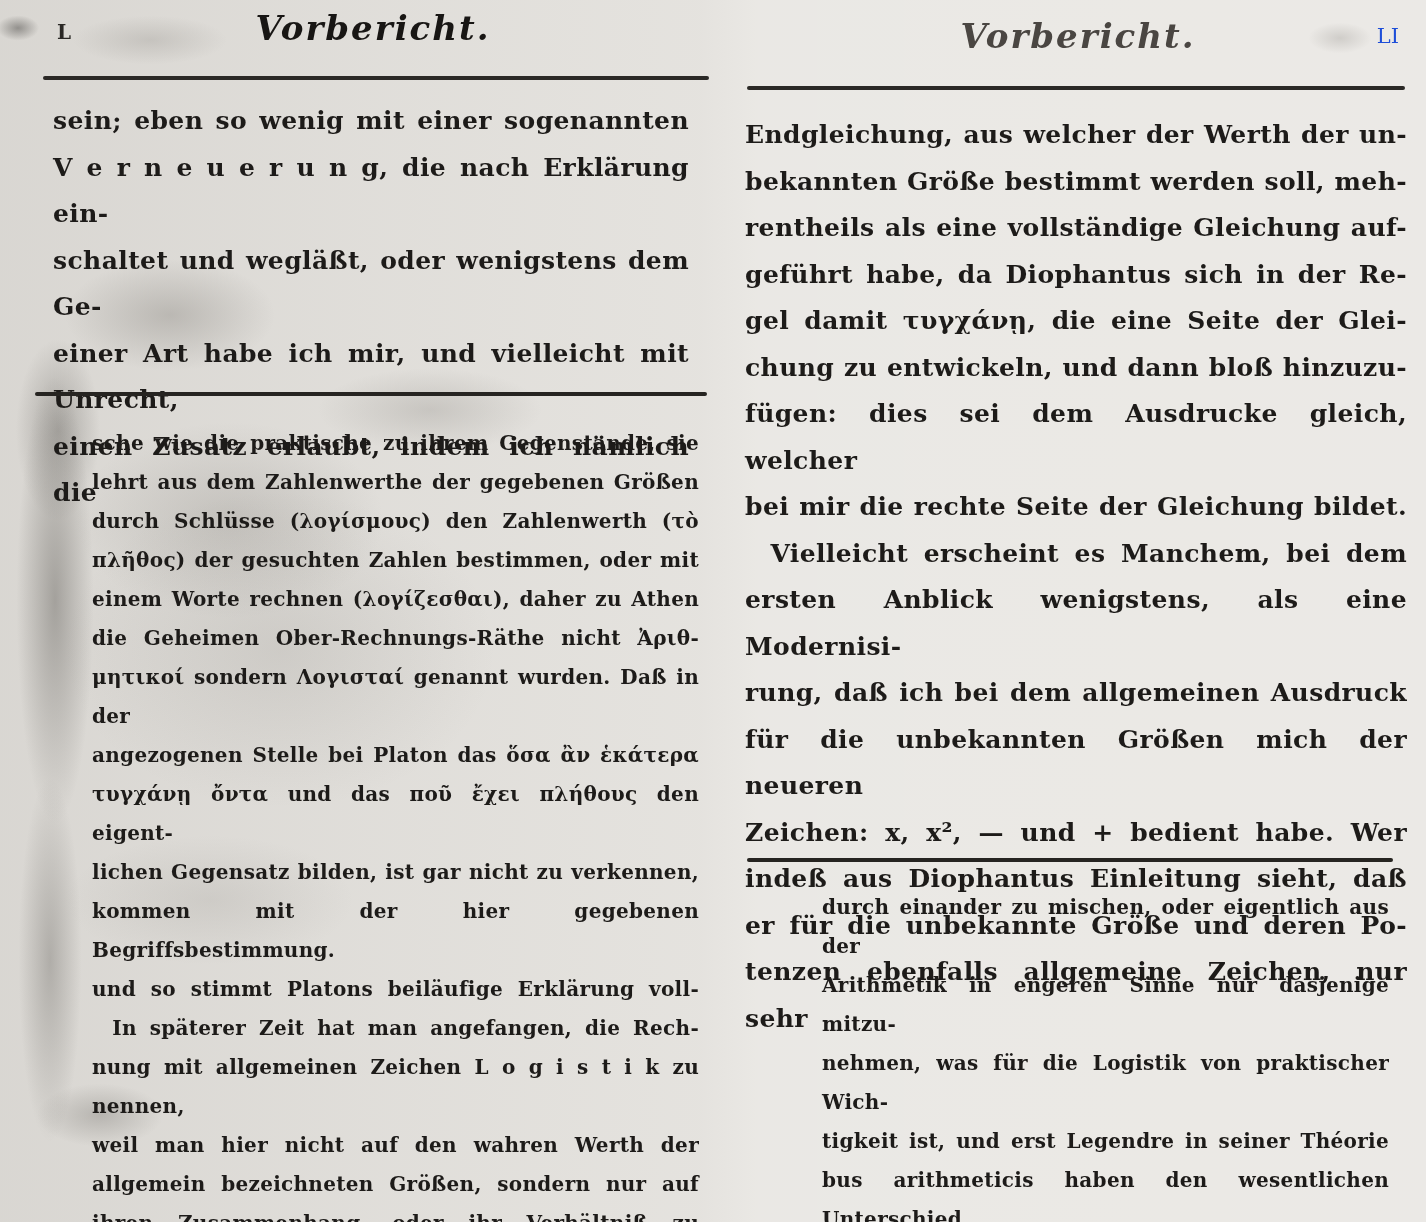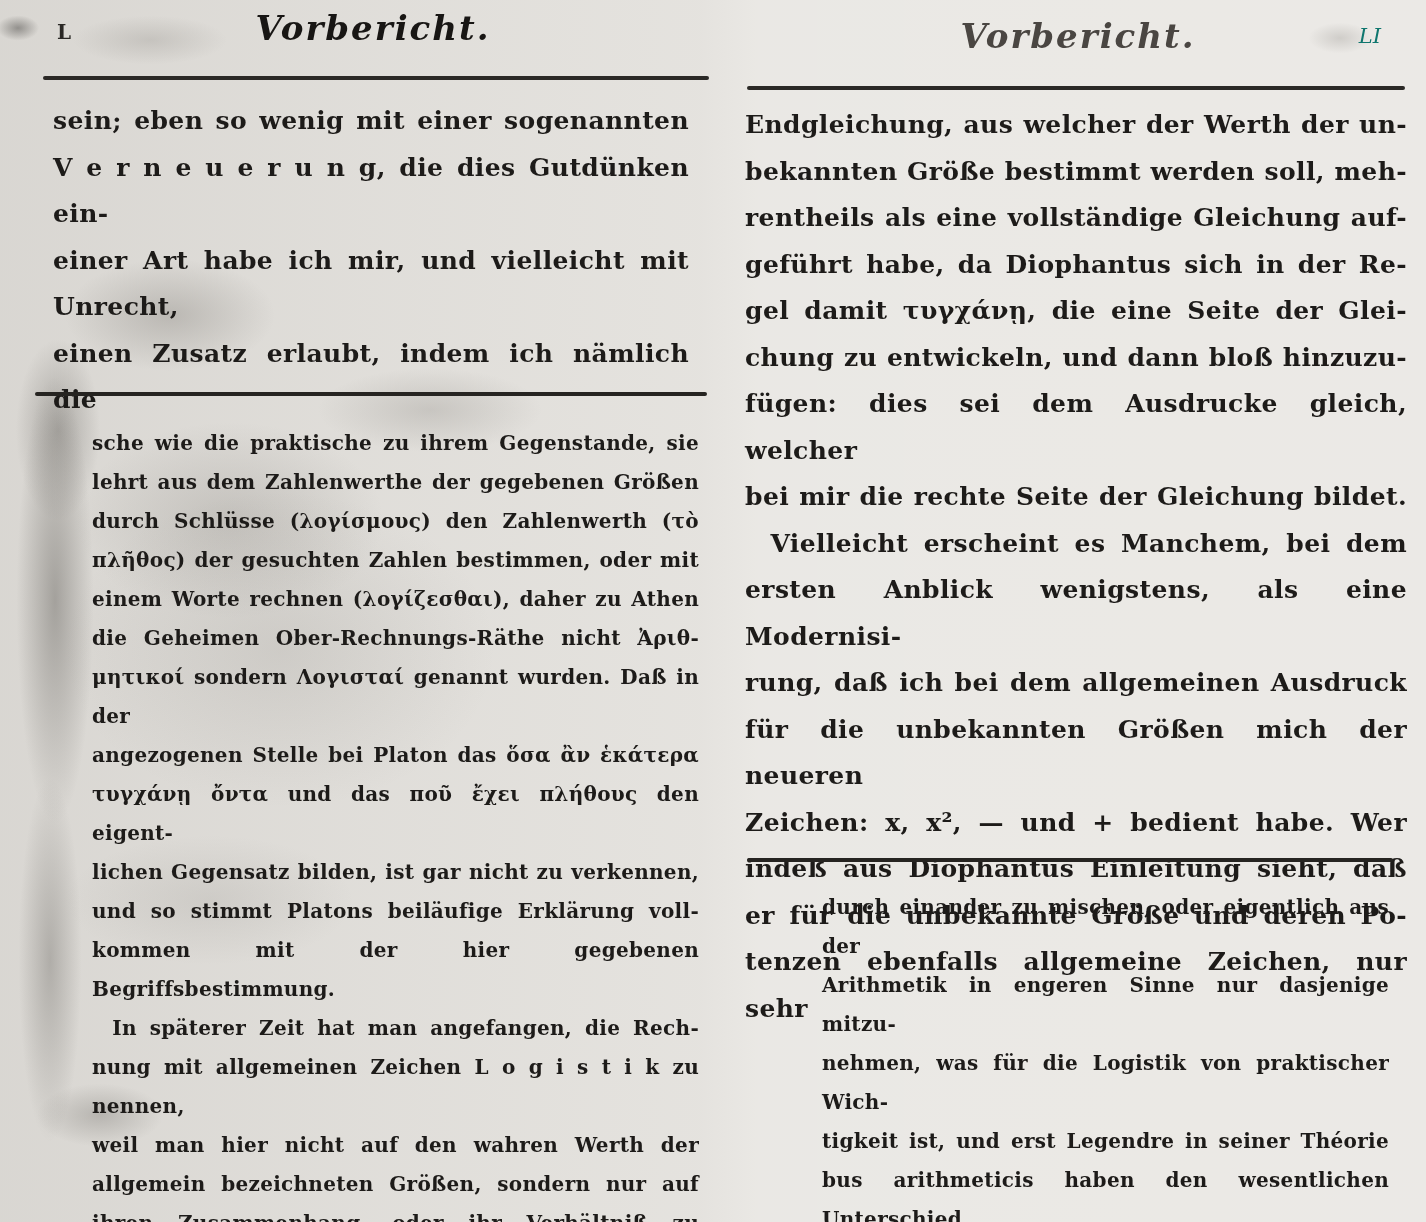--- a/index.html
+++ b/index.html
@@ -45,37 +45,37 @@
     font-weight: bold; font-size: 34px; letter-spacing: 2px; font-style: italic;
   }
   .page-left  .running-head { top: 8px;  color: #181614; }
   .page-right .running-head { top: 16px; color: #4a4642; }
 
   .folio-left {
     position: absolute; left: 22px; top: 20px;
     font-weight: bold; font-size: 20px; color: #2a2825;
   }
   .folio-right {
-    position: absolute; right: 30px; top: 24px;
-    font-style: italic; font-size: 21px; color: #0f766e;
+    position: absolute; right: 12px; top: 24px;
+    font-size: 21px; color: #1d4ed8;
   }
   .head-rule { position: absolute; height: 4px; background: #2b2926; border-radius: 2px; }
   .page-left  .head-rule { top: 76px; left: 8px;  right: 2px; }
   .page-right .head-rule { top: 86px; left: 2px;  right: 6px; }
 
   .fn-rule { position: absolute; height: 4px; background: #262421; border-radius: 2px; }
   .page-left  .fn-rule { top: 392px; left: 0;    right: 4px; }
   .page-right .fn-rule { top: 858px; left: 2px;  right: 18px; }
 
   .body-block {
     position: absolute; left: 18px; right: 22px;
     font-weight: bold;
   }
   .page-left  .body-block { top: 98px; }
-  .page-right .body-block { top: 102px; left: 0px; right: 4px; }
+  .page-right .body-block { top: 112px; left: 0px; right: 4px; }
 
   .body-block .line {
     font-size: 25px; line-height: 46.5px;
     text-align: justify; text-align-last: justify;
     letter-spacing: 0.4px;
     white-space: pre-wrap;
   }
 
   .footnote-block { position: absolute; font-weight: bold; }
   .page-left  .footnote-block { top: 424px; left: 42px; right: 12px; }
@@ -94,38 +94,39 @@
 
 <div class="scan-tint"></div>
 <div class="scan-noise"></div>
 
 <div class="page page-left">
   <div class="folio-left">L</div>
   <div class="running-head">Vorbericht.</div>
   <div class="head-rule"></div>
   <div class="body-block">
       <div class="line">sein; eben so wenig mit einer sogenannten</div>
-      <div class="line">V e r n e u e r u n g, die dies Gutdünken ein-</div>
+      <div class="line">V e r n e u e r u n g, die nach Erklärung ein-</div>
+      <div class="line">schaltet und wegläßt, oder wenigstens dem Ge-</div>
       <div class="line">einer Art habe ich mir, und vielleicht mit Unrecht,</div>
       <div class="line">einen Zusatz erlaubt, indem ich nämlich die</div>
     </div>
   <div class="fn-rule"></div>
   <div class="footnote-block">
       <div class="line">sche wie die praktische zu ihrem Gegenstande, sie</div>
       <div class="line">lehrt aus dem Zahlenwerthe der gegebenen Größen</div>
       <div class="line">durch Schlüsse (λογίσμους) den Zahlenwerth (τὸ</div>
       <div class="line">πλῆθος) der gesuchten Zahlen bestimmen, oder mit</div>
       <div class="line">einem Worte rechnen (λογίζεσθαι), daher zu Athen</div>
       <div class="line">die Geheimen Ober-Rechnungs-Räthe nicht Ἀριθ-</div>
       <div class="line">μητικοί sondern Λογισταί genannt wurden. Daß in der</div>
       <div class="line">angezogenen Stelle bei Platon das ὅσα ἂν ἑκάτερα</div>
       <div class="line">τυγχάνῃ ὄντα und das ποῦ ἔχει πλήθους den eigent-</div>
       <div class="line">lichen Gegensatz bilden, ist gar nicht zu verkennen,</div>
+      <div class="line">kommen mit der hier gegebenen Begriffsbestimmung.</div>
       <div class="line">und so stimmt Platons beiläufige Erklärung voll-</div>
-      <div class="line">kommen mit der hier gegebenen Begriffsbestimmung.</div>
       <div class="line"> In späterer Zeit hat man angefangen, die Rech-</div>
       <div class="line">nung mit allgemeinen Zeichen L o g i s t i k zu nennen,</div>
       <div class="line">weil man hier nicht auf den wahren Werth der</div>
       <div class="line">allgemein bezeichneten Größen, sondern nur auf</div>
       <div class="line">ihren Zusammenhang, oder ihr Verhältniß zu anderen</div>
     </div>
 </div>
 
 <div class="page page-right">
   <div class="running-head">Vorbericht.</div>

